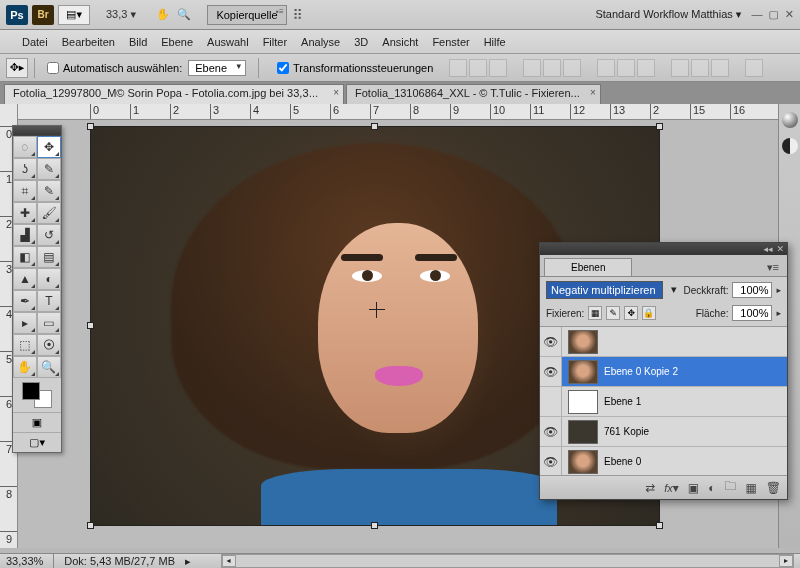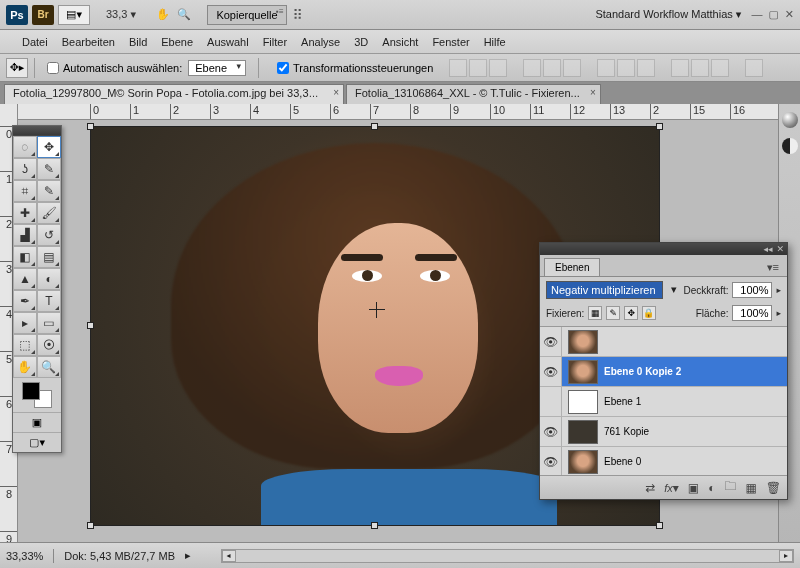--- a/index.html
+++ b/index.html
@@ -83,55 +83,55 @@
 .swatch .fgbg { position:relative; width:30px; height:26px; }
 .swatch .fg { position:absolute; width:18px; height:18px; background:#000; border:1px solid #888; left:0; top:0; }
 .swatch .bg { position:absolute; width:18px; height:18px; background:#fff; border:1px solid #888; right:0; bottom:0; }
 .toolbox .qm { width:100%; height:20px; border-top:1px solid #aaa; display:flex; align-items:center; justify-content:center; }
 
 
 .layerspanel { position:absolute; top:242px; left:539px; width:249px; background:#cfcfcf; border:1px solid #444; box-shadow:3px 3px 8px rgba(0,0,0,.4); }
 .lp-titlebar { height:12px; background:linear-gradient(#4b4b4b,#333); display:flex; justify-content:flex-end; align-items:center; padding:0 3px; gap:4px; }
 .lp-titlebar span { color:#bbb; font-size:9px; cursor:pointer; }
 .lp-tabs { height:22px; background:#c4c4c4; display:flex; align-items:flex-end; border-bottom:1px solid #8a8a8a; }
-.lp-tab { padding:3px 10px; background:#d6d6d6; border:1px solid #8a8a8a; border-bottom:none; margin-left:4px; font-size:10px; }
+.lp-tab { padding:3px 26px; background:#d6d6d6; border:1px solid #8a8a8a; border-bottom:none; margin-left:4px; font-size:10px; }
 .lp-menu { margin-left:auto; margin-right:4px; font-size:11px; color:#444; padding:2px 4px; }
 .lp-row1 { display:flex; align-items:center; padding:4px 6px; gap:4px; background:#cfcfcf; }
 .lp-row1 .blend { flex:1; background:#2a5fb0; color:#fff; padding:2px 4px; border:1px solid #555; position:relative; }
 .lp-row1 .blend:after { content:"▾"; position:absolute; right:-14px; top:1px; color:#222; }
 .lp-row1 .blendwrap { position:relative; flex:1; margin-right:16px; }
 .lp-label { color:#222; font-size:10px; }
 .lp-val { background:#fff; border:1px solid #888; padding:1px 3px; width:40px; text-align:right; }
 .lp-arrow { font-size:9px; color:#333; }
 .lp-row2 { display:flex; align-items:center; padding:2px 6px 5px 6px; gap:4px; background:#cfcfcf; border-bottom:1px solid #999; }
 .lp-lock { width:14px; height:14px; border:1px solid #999; background:#e4e4e4; display:flex; align-items:center; justify-content:center; font-size:9px; }
 
 .lp-list { max-height:148px; overflow:auto; background:#d9d9d9; }
 .lp-item { display:flex; align-items:center; height:30px; border-bottom:1px solid #b3b3b3; }
 .lp-item.sel { background:#3a78d6; color:#fff; }
-.lp-item.sel .lp-name { font-weight:bold; }
+.lp-item.sel .lp-name { font-weight:normal; }
 .lp-eye { width:22px; text-align:center; font-size:12px; color:#333; border-right:1px solid #b0b0b0; height:100%; display:flex; align-items:center; justify-content:center; }
 .lp-item.sel .lp-eye { color:#333; background:#d9d9d9; }
 .lp-thumb { width:30px; height:24px; margin:0 6px; border:1px solid #666; background:#888; }
 .lp-thumb.white { background:#fff; }
 .lp-thumb.dark { background:#3b362e; }
 .lp-thumb.face { background:radial-gradient(circle at 50% 45%,#d8a483 30%,#5a432f 70%); }
 .lp-name { flex:1; font-size:10px; }
 
 .lp-footer { height:24px; background:linear-gradient(#d4d4d4,#bfbfbf); border-top:1px solid #999; display:flex; align-items:center; justify-content:flex-end; gap:9px; padding:0 6px; }
 .lp-footer span { font-size:12px; color:#444; }
 
 
 .rside { position:absolute; top:104px; right:0; width:22px; bottom:20px; background:linear-gradient(#cacaca,#b6b6b6); border-left:1px solid #888; display:flex; flex-direction:column; align-items:center; padding-top:8px; gap:10px; }
 .rside .ic { width:16px; height:16px; border-radius:50%; }
 .rside .ic.grad { background:radial-gradient(circle at 35% 30%,#fff,#888 60%,#444); }
 .rside .ic.bw { background:linear-gradient(90deg,#222 50%,#eee 50%); border-radius:50%; }
 
 
-.status { position:absolute; bottom:0; left:0; right:0; height:26px; background:linear-gradient(#d8d8d8,#c4c4c4); border-top:1px solid #888; display:flex; align-items:center; padding:0 6px; font-size:10px; color:#222; gap:10px; }
+.status { position:absolute; bottom:0; left:0; right:0; height:15px; background:linear-gradient(#d8d8d8,#c4c4c4); border-top:1px solid #888; display:flex; align-items:center; padding:0 6px; font-size:10px; color:#222; gap:10px; }
 .status .sep { width:1px; height:14px; background:#888; }
 .status .scroll { margin-left:20px; flex:1; height:14px; background:#cfcfcf; border:1px solid #999; position:relative; }
 .status .scroll .sbtn { position:absolute; top:0; width:14px; height:12px; background:#ddd; border:1px solid #999; font-size:8px; text-align:center; }
 .status .scroll .sbtn.l { left:0; } .status .scroll .sbtn.r { right:0; }
 </style>
 </head>
 <body>
 
 <div class="titlebar">
   <div class="ps-icon">Ps</div>

